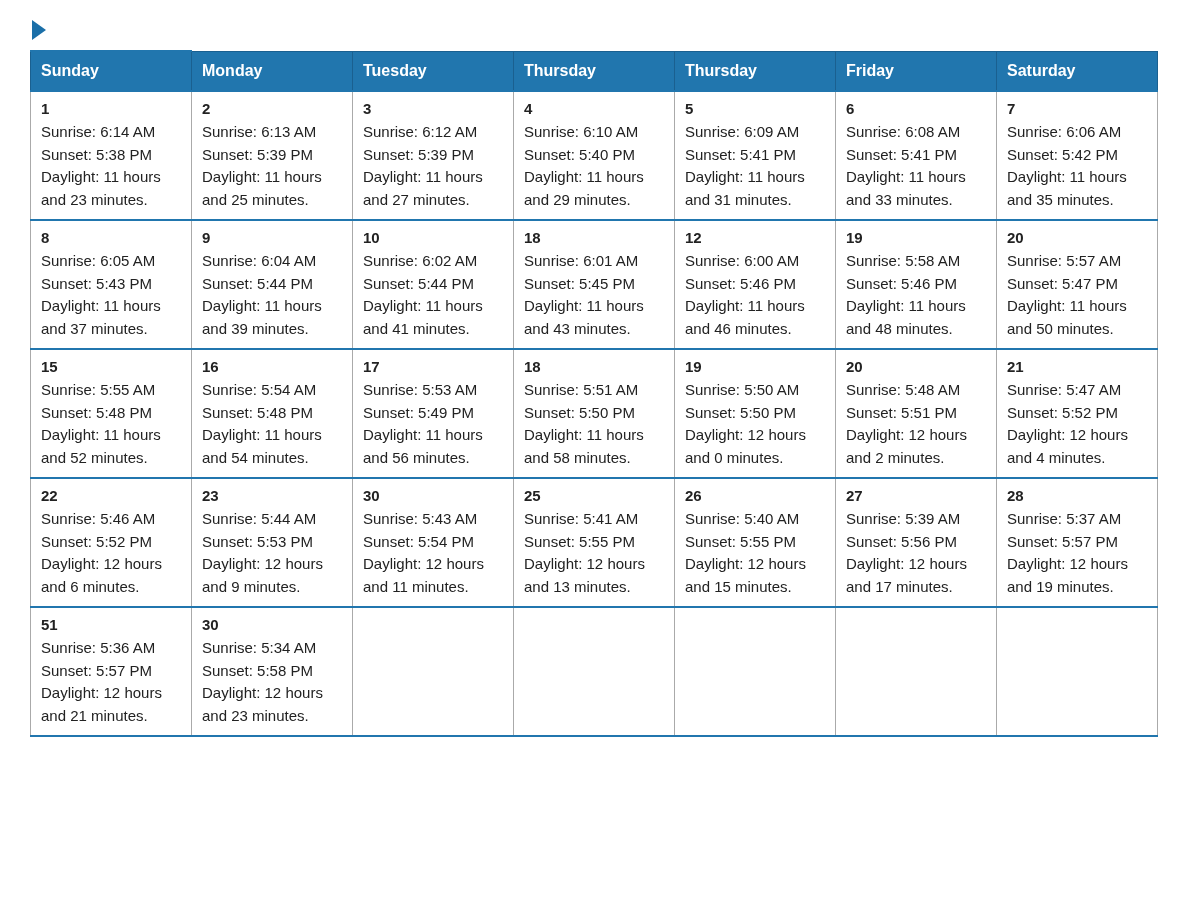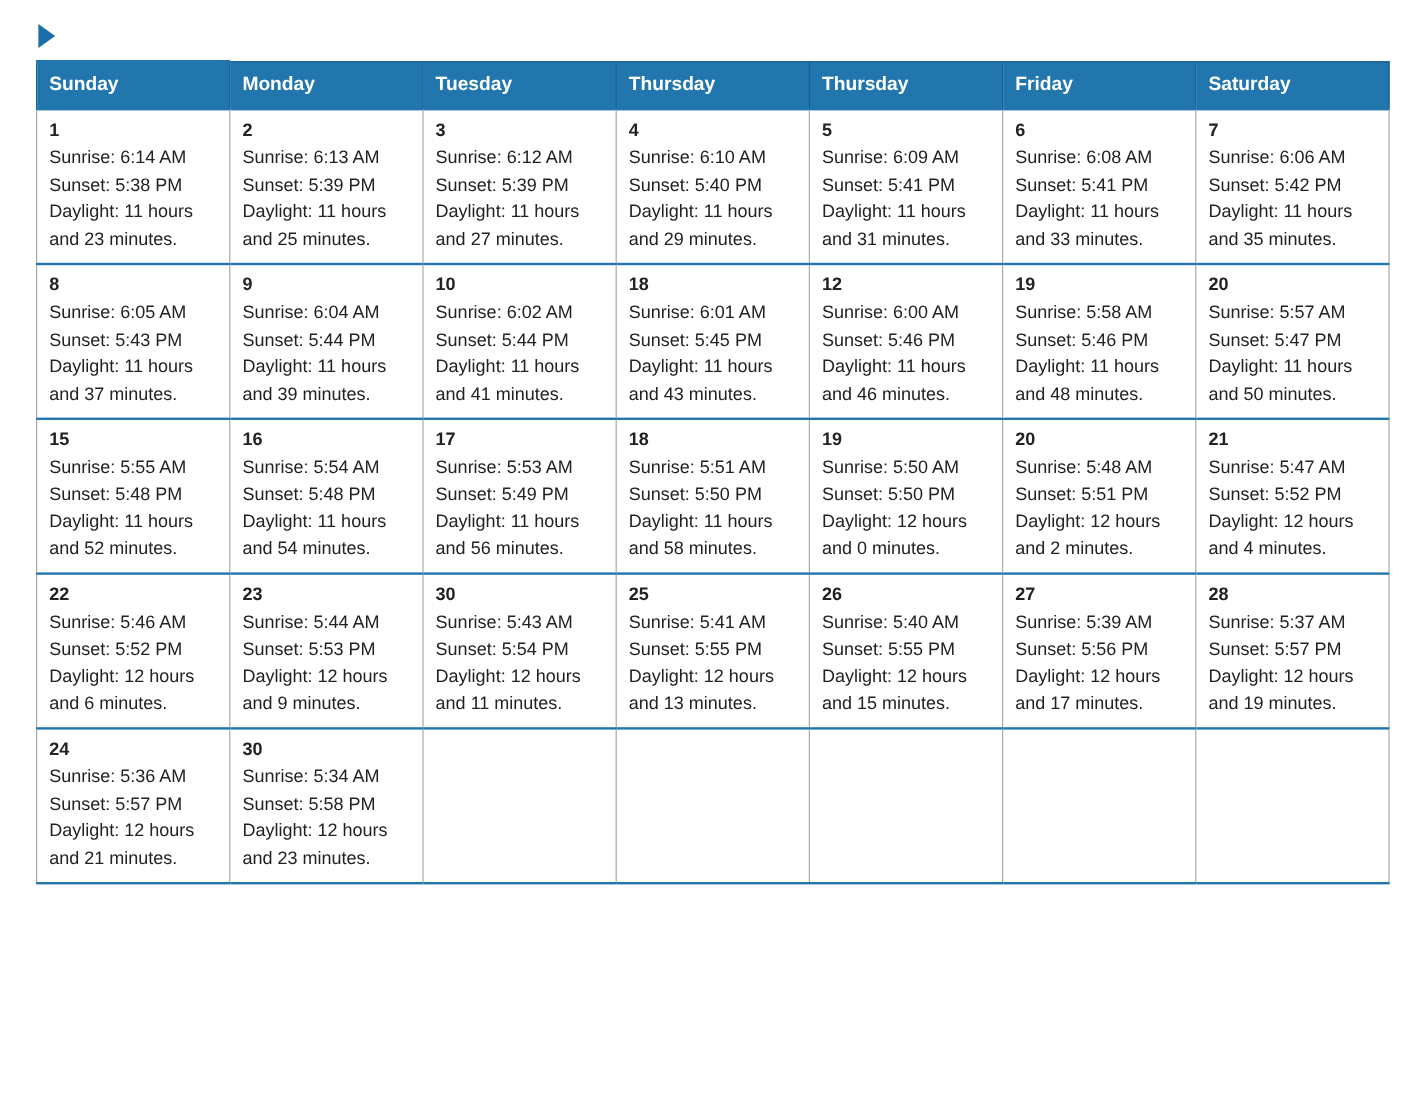--- a/index.html
+++ b/index.html
@@ -253,21 +253,21 @@
         <span class="day-num">27</span>
         <span class="day-info">Sunrise: 5:39 AM<br>Sunset: 5:56 PM<br>Daylight: 12 hours and 17 minutes.</span>
       </td>
         <td>
         <span class="day-num">28</span>
         <span class="day-info">Sunrise: 5:37 AM<br>Sunset: 5:57 PM<br>Daylight: 12 hours and 19 minutes.</span>
       </td>
       </tr>
       <tr class="row-top-border">
         <td>
-        <span class="day-num">24</span>
+        <span class="day-num">51</span>
         <span class="day-info">Sunrise: 5:36 AM<br>Sunset: 5:57 PM<br>Daylight: 12 hours and 21 minutes.</span>
       </td>
         <td>
         <span class="day-num">30</span>
         <span class="day-info">Sunrise: 5:34 AM<br>Sunset: 5:58 PM<br>Daylight: 12 hours and 23 minutes.</span>
       </td>
         <td class="empty-cell"></td>
         <td class="empty-cell"></td>
         <td class="empty-cell"></td>
         <td class="empty-cell"></td>

